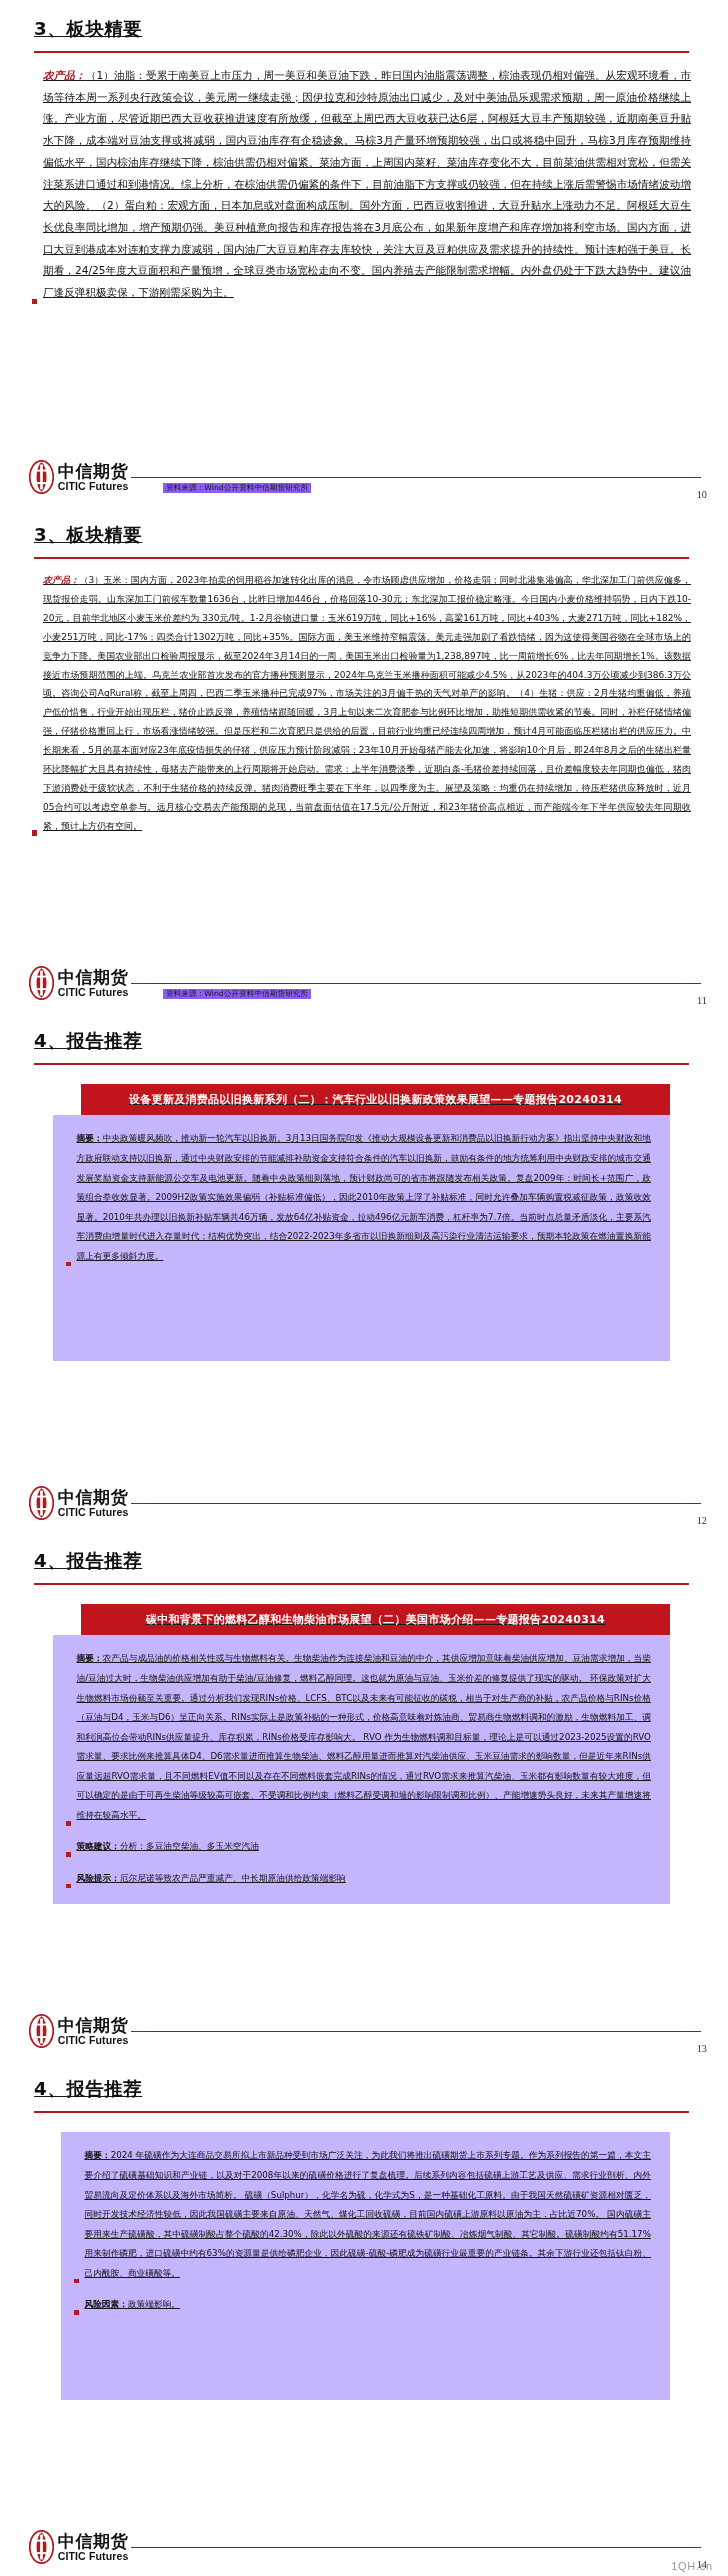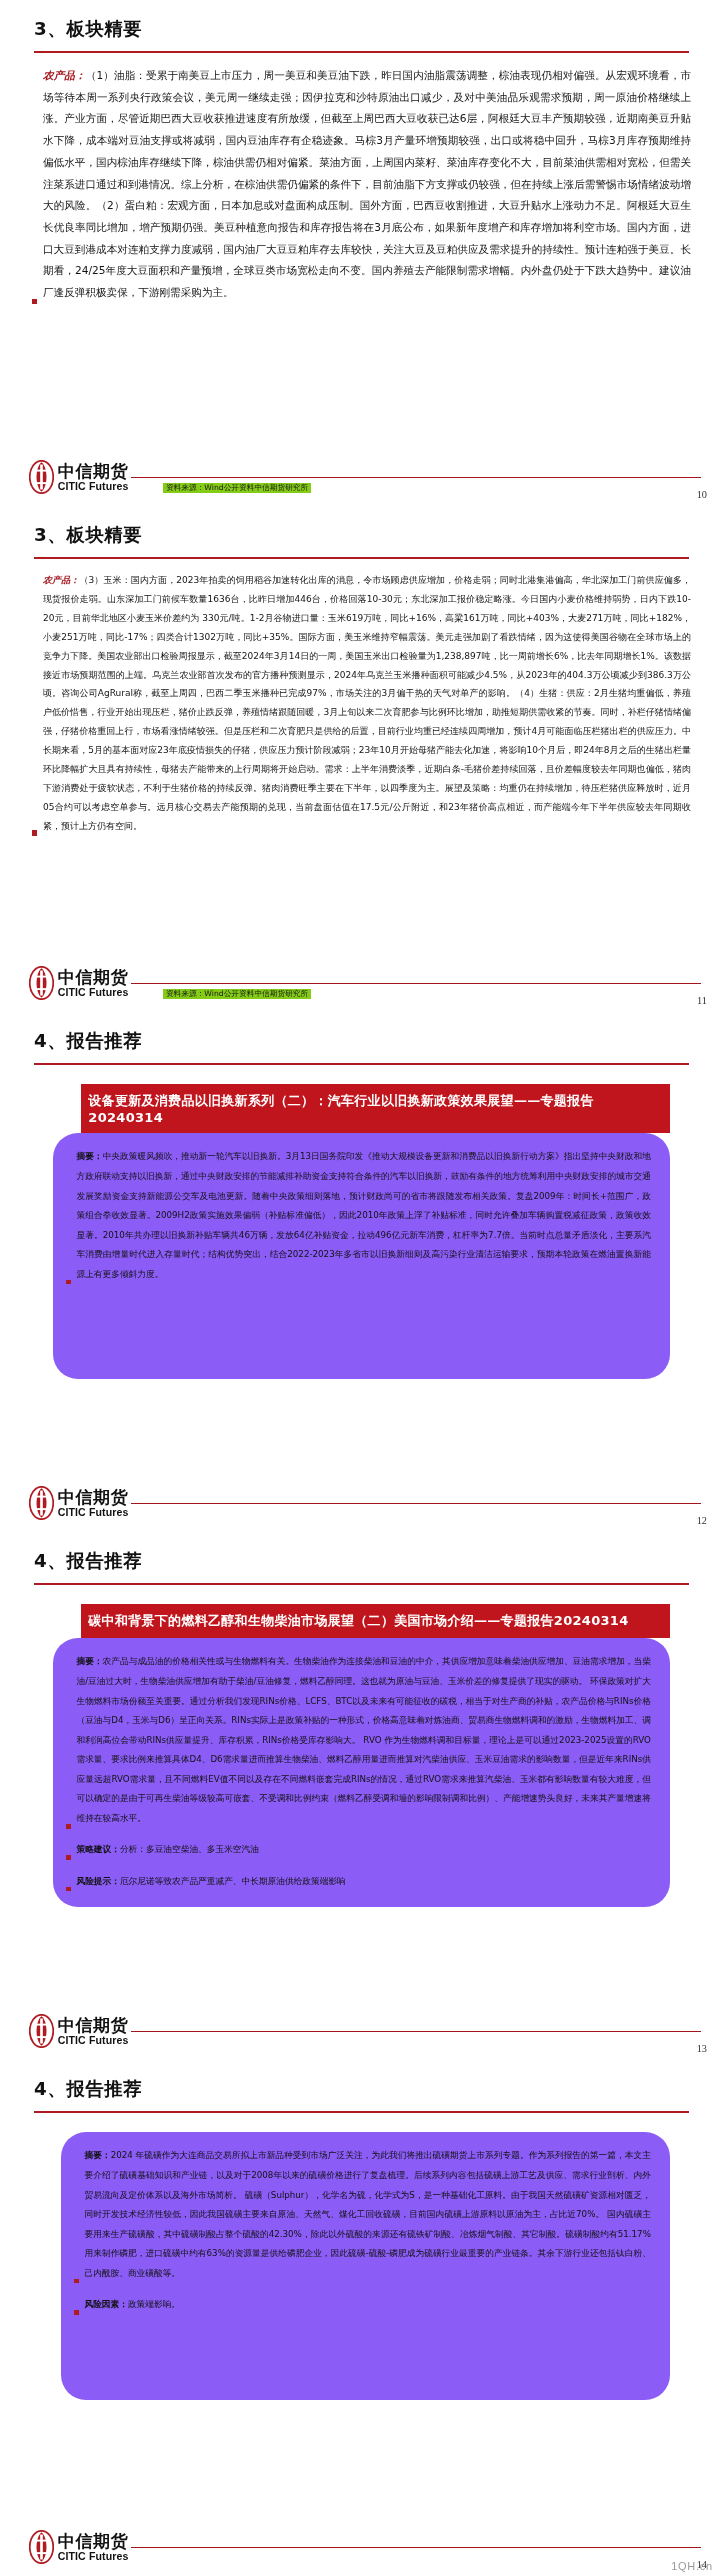--- a/index.html
+++ b/index.html
@@ -16,20 +16,21 @@
   .deck {
     width: 729px;
   }
   
   .slide {
     position: relative;
     width: 723px;
     box-sizing: border-box;
     background: #ffffff;
     overflow: hidden;
+    text-decoration: underline;
   }
   .slide-body {
     padding: 0 0 0 0;
   }
   
   .slide-heading {
     font-size: 18.3px;
     font-weight: bold;
     color: #111111;
     letter-spacing: 0.7px;
@@ -135,52 +136,52 @@
     z-index: 1;
   }
   .footer-source {
     position: absolute;
     left: 163px;
     bottom: 13px;
     font-size: 7.7px;
     color: #1a1a1a;
     font-family: "DejaVu Sans", "Liberation Sans", sans-serif;
     z-index: 2;
-    background: #84cc16;
+    background: #8b5cf6;
     padding: 0 2.9px;
     white-space: nowrap;
   }
   .page-num {
     position: absolute;
     right: 16px;
     bottom: 5.9px;
     font-size: 10.3px;
     color: #333333;
     font-family: "Liberation Serif", serif;
   }
   
   .report-card {
     margin: 19px 53px 0 53px;
     border: 0;
   }
   .report-title {
     background: #c0151d;
     color: #ffffff;
-    font-size: 13px;
-    font-weight: bold;
+    font-size: 11px;
+    font-weight: bold;
+    text-align: center;
     padding: 8px 7.3px 8px 7.3px;
     letter-spacing: 0.3px;
     font-family: "DejaVu Sans", "Liberation Sans", sans-serif;
     margin-left: 28px;
   }
   .report-body {
-    background: #8b5cf6;
+    background: #c4b5fd;
     padding: 10.3px 14.7px 16px 10.3px;
     min-height: 88px;
-    border-radius: 25px;
   }
   .report-body .bullet-block {
     padding: 4.4px 4.4px 0 2.9px;
   }
   .report-body .bullet-text {
     font-size: 8.7px;
     line-height: 2.25;
     color: #121212;
   }
   .report-body .sq-bullet {

